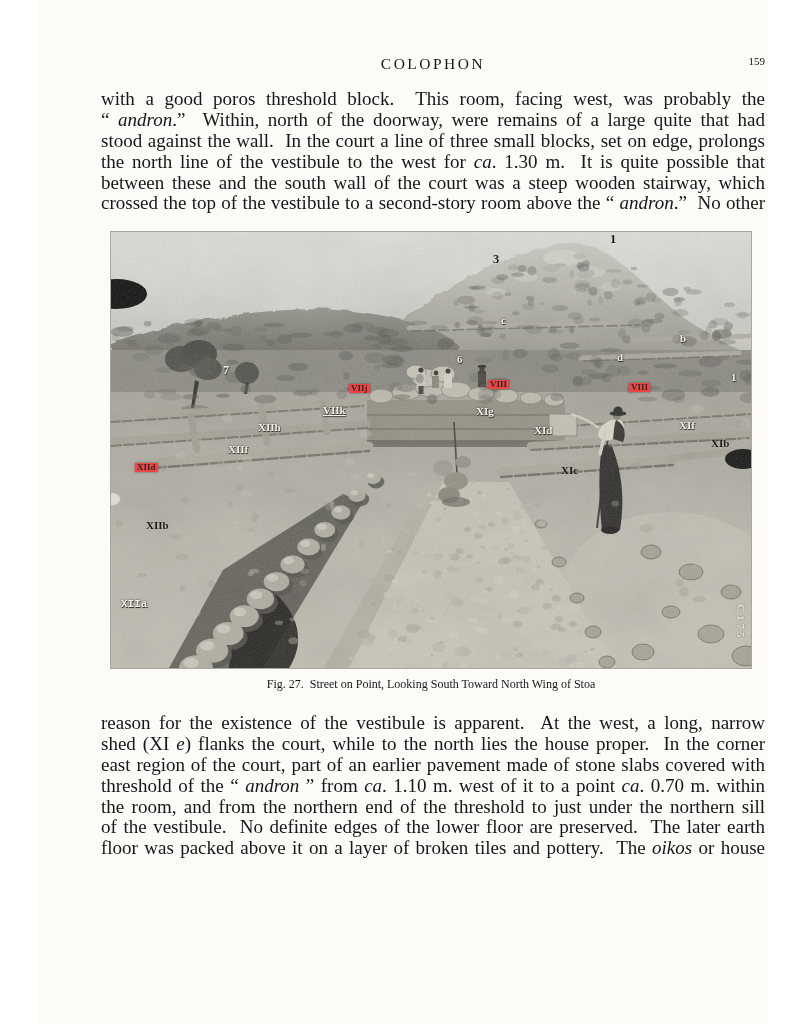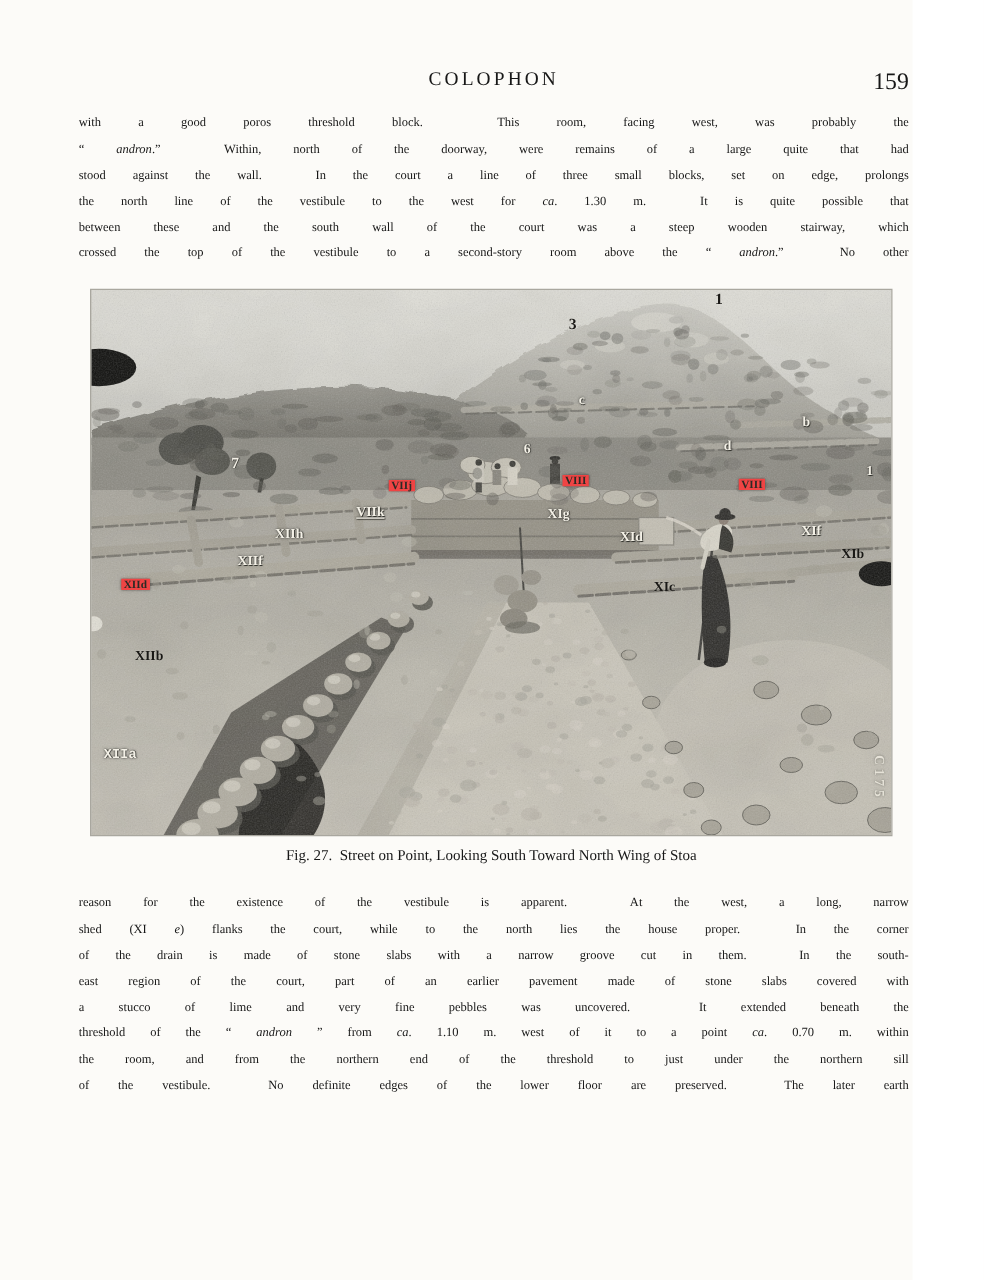--- a/index.html
+++ b/index.html
@@ -1,26 +1,26 @@
 <!DOCTYPE html>
 <html><head>
 <meta charset="utf-8">
 <style>
   html,body{margin:0;padding:0;}
   .page{position:relative;width:730px;height:1024px;background:#fcfbf8;overflow:hidden;
-        font-family:"Liberation Serif","DejaVu Serif",serif;color:#171717;}
+        font-family:"Liberation Serif","DejaVu Serif",serif;color:#171717;margin-left:38px;}
   
   .hdr{position:absolute;top:55px;left:63px;width:664px;height:22px;}
   .hdr-title{position:absolute;left:0;right:0;text-align:center;font-size:15.5px;letter-spacing:2.5px;}
-  .hdr-page{position:absolute;right:0;top:0;font-size:19px;}
+  .hdr-page{position:absolute;right:0;top:0;font-size:11px;}
   
   .para{position:absolute;left:63px;width:664px;}
   .para1{top:89px;}
   .para2{top:713px;}
-  .line{height:20.9px;line-height:20.9px;font-size:10px;text-align:justify;text-align-last:justify;
+  .line{height:20.9px;line-height:20.9px;font-size:19px;text-align:justify;text-align-last:justify;
         white-space:pre-wrap;overflow:hidden;}
   .it{font-style:italic;}
   
   .photo{position:absolute;top:232px;left:73px;width:640px;height:436px;background:#b9b6ad;
          overflow:hidden;outline:1px solid #a9a79f;}
   .photo svg{display:block;}
   .ph-label{position:absolute;font-family:"Liberation Serif",serif;font-weight:bold;font-size:11px;line-height:1;z-index:5;}
   .ph-light{color:#f4f1e7;text-shadow:0 0 2px #2a2a26,0.6px 0.6px 0 #3a3a34;}
   .ph-dark{color:#191815;text-shadow:0 0 1px rgba(250,248,240,.5);}
   .ph-boxed{background:#ef4444;color:#2b2a25;padding:0 2px;font-size:9px;box-shadow:0 0 2px rgba(20,20,18,.55);}
@@ -740,21 +740,20 @@
         <span class="ph-label ph-light" style="left: 10px; top: 367px; font-family: Liberation Mono, monospace;">XIIa</span>
         <span class="ph-label ph-vertical" style="left: 624px; top: 372px;">C175</span>
       </div>
   </div>
 
   <div class="caption">Fig. 27.  Street on Point, Looking South Toward North Wing of Stoa</div>
 
   <div class="para para2">
       <div class="line"><span>reason for the existence of the vestibule is apparent.  At the west, a long, narrow</span></div>
       <div class="line"><span>shed (XI </span><span class="it">e</span><span>) flanks the court, while to the north lies the house proper.  In the corner</span></div>
-      <div class="line"><span>of the drain is made of stone slabs with a narrow groove cut in them.  In the south-</span></div>
       <div class="line"><span>east region of the court, part of an earlier pavement made of stone slabs covered with</span></div>
-      <div class="line"><span>a stucco of lime and very fine pebbles was uncovered.  It extended beneath the</span></div>
       <div class="line"><span>threshold of the “ </span><span class="it">andron</span><span> ” from </span><span class="it">ca</span><span>. 1.10 m. west of it to a point </span><span class="it">ca</span><span>. 0.70 m. within</span></div>
       <div class="line"><span>the room, and from the northern end of the threshold to just under the northern sill</span></div>
       <div class="line"><span>of the vestibule.  No definite edges of the lower floor are preserved.  The later earth</span></div>
+      <div class="line"><span>floor was packed above it on a layer of broken tiles and pottery.  The </span><span class="it">oikos</span><span> or house</span></div>
     </div>
 
 </div>
 
 </body></html>

